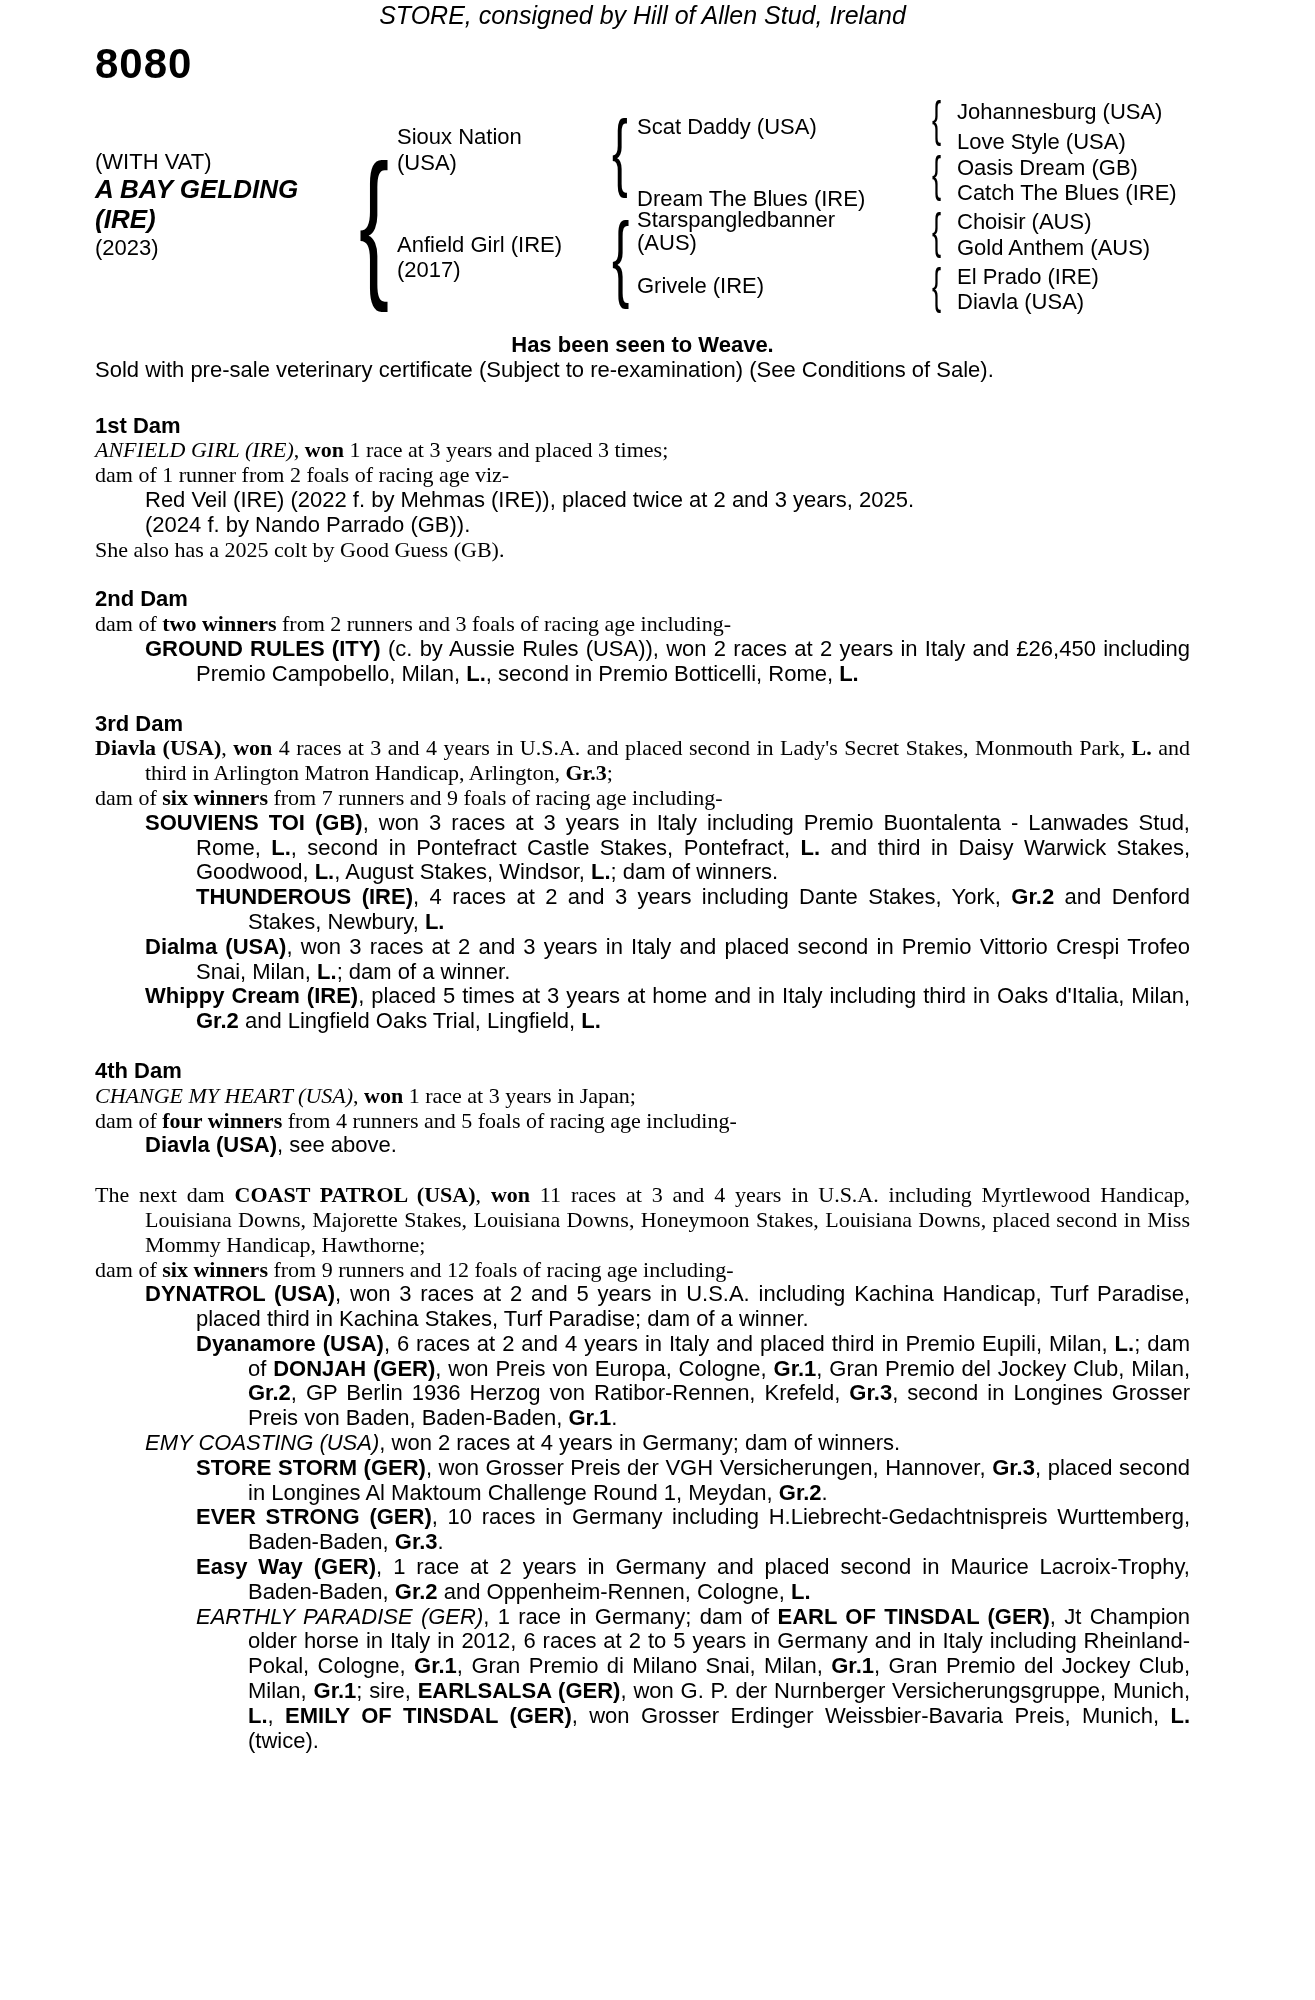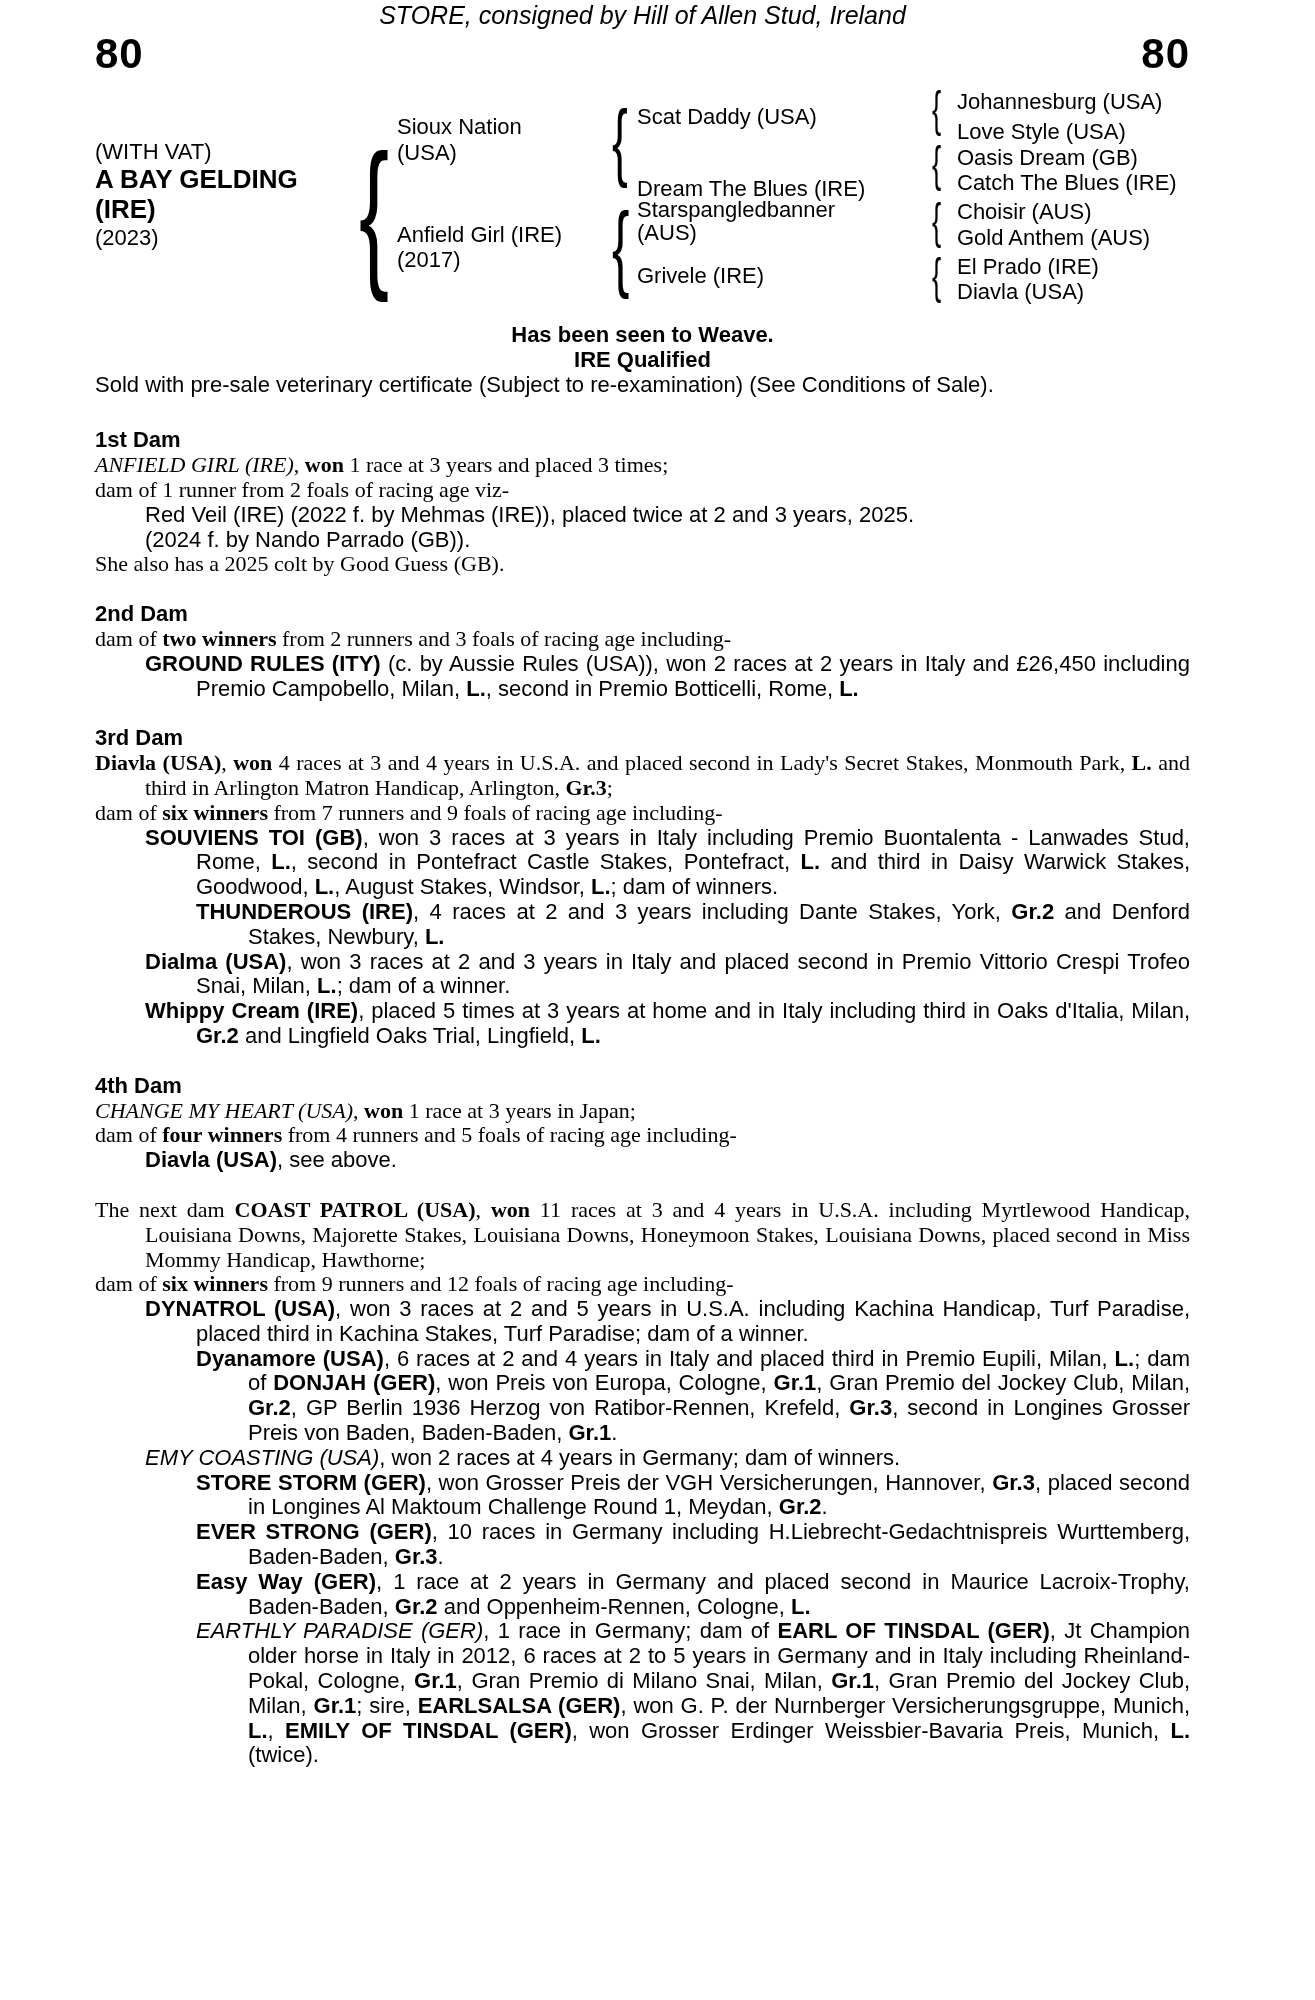--- a/index.html
+++ b/index.html
@@ -5,27 +5,27 @@
   html,body{margin:0;padding:0;}
   body{
     width:1315px;height:2000px;background:#ffffff;color:#000000;
     font-family:"Liberation Sans", sans-serif;
     font-size:22px;line-height:24.8px;
     overflow:hidden;
     -webkit-font-smoothing:antialiased;
   }
   .content{margin-left:95px;width:1095px;position:relative;}
   .consignor{text-align:center;font-style:italic;font-size:25px;line-height:30px;}
-  .lot-row{display:flex;justify-content:space-between;align-items:flex-start;margin-top:2px;height:44px;}
+  .lot-row{display:flex;justify-content:flex-start;align-items:flex-start;margin-top:12px;height:44px;}
   .lot{font-weight:bold;font-size:42px;line-height:44px;letter-spacing:1px;}
   
   .pedigree{position:relative;height:240px;margin-top:7px;}
   .pedigree div{position:absolute;white-space:nowrap;line-height:24px;}
   .g1{left:0;}
-  .g1.bold{font-weight:bold;font-size:26px;}
+  .g1.bold{font-weight:bold;font-size:26px;font-style:italic;}
   .g2{left:302px;}
   .g3{left:542px;}
   .g4{left:862px;}
   .brace{color:#000;font-weight:400;transform:scaleX(0.55);transform-origin:left center;}
   .brace::before{content:"{";display:block;}
   
   .notice{text-align:center;font-weight:bold;}
   .conditions{text-align:left;}
   
   .sections{margin-top:31px;}
@@ -82,21 +82,20 @@
     <div class="g4" style="top:37px">Love Style (USA)</div>
     <div class="g4" style="top:63px">Oasis Dream (GB)</div>
     <div class="g4" style="top:88px">Catch The Blues (IRE)</div>
     <div class="g4" style="top:117px">Choisir (AUS)</div>
     <div class="g4" style="top:143px">Gold Anthem (AUS)</div>
     <div class="g4" style="top:172px">El Prado (IRE)</div>
     <div class="g4" style="top:197px">Diavla (USA)</div>
   </div>
 
   <div class="notice">Has been seen to Weave.</div>
-  <div class="notice">IRE Qualified</div>
   <div class="conditions">Sold with pre-sale veterinary certificate (Subject to re-examination) (See Conditions of Sale).</div>
 
   <div class="sections">
       <section class="dam-section">
         <div class="dam-heading">1st Dam</div>
         <p class="para lvl0"><span class="ri">ANFIELD GIRL (IRE)</span><span>, </span><span class="rb">won</span><span> 1 race at 3 years and placed 3 times;</span></p>
         <p class="para lvl0"><span>dam of 1 runner from 2 foals of racing age viz-</span></p>
         <p class="para lvl1"><span>Red Veil (IRE) (2022 f. by Mehmas (IRE)), placed twice at 2 and 3 years, 2025.</span></p>
         <p class="para lvl1"><span>(2024 f. by Nando Parrado (GB)).</span></p>
         <p class="para lvl0"><span>She also has a 2025 colt by Good Guess (GB).</span></p>

